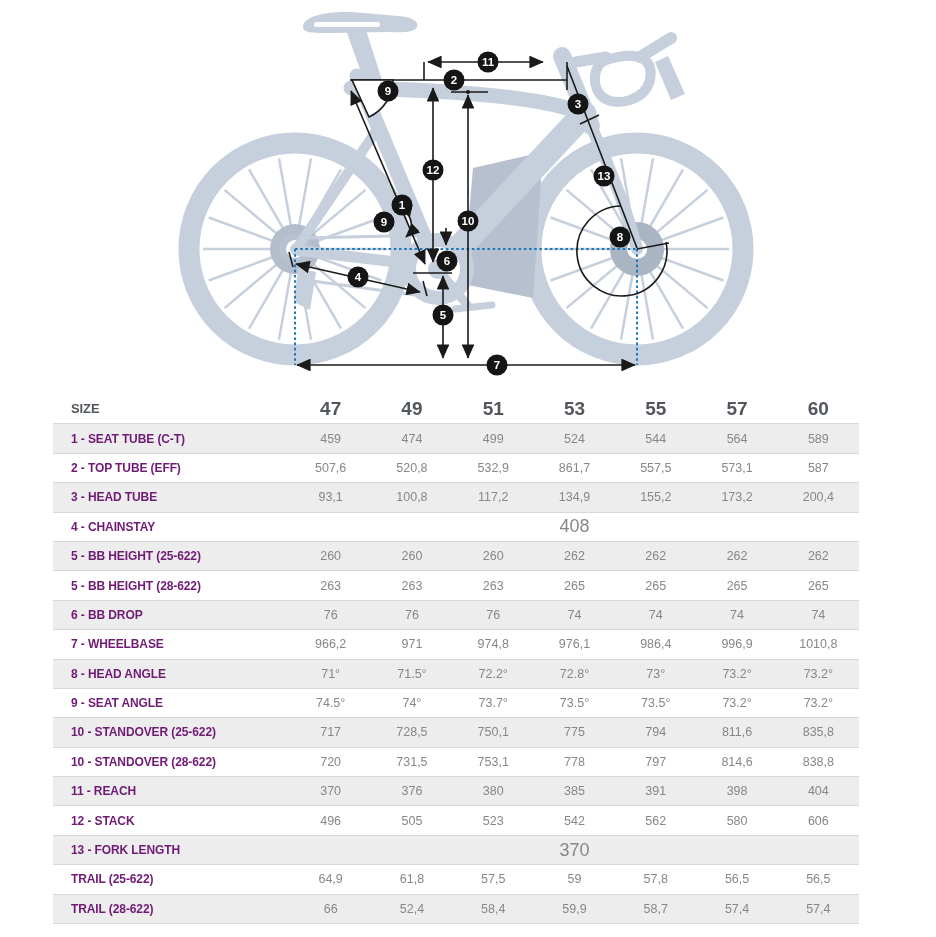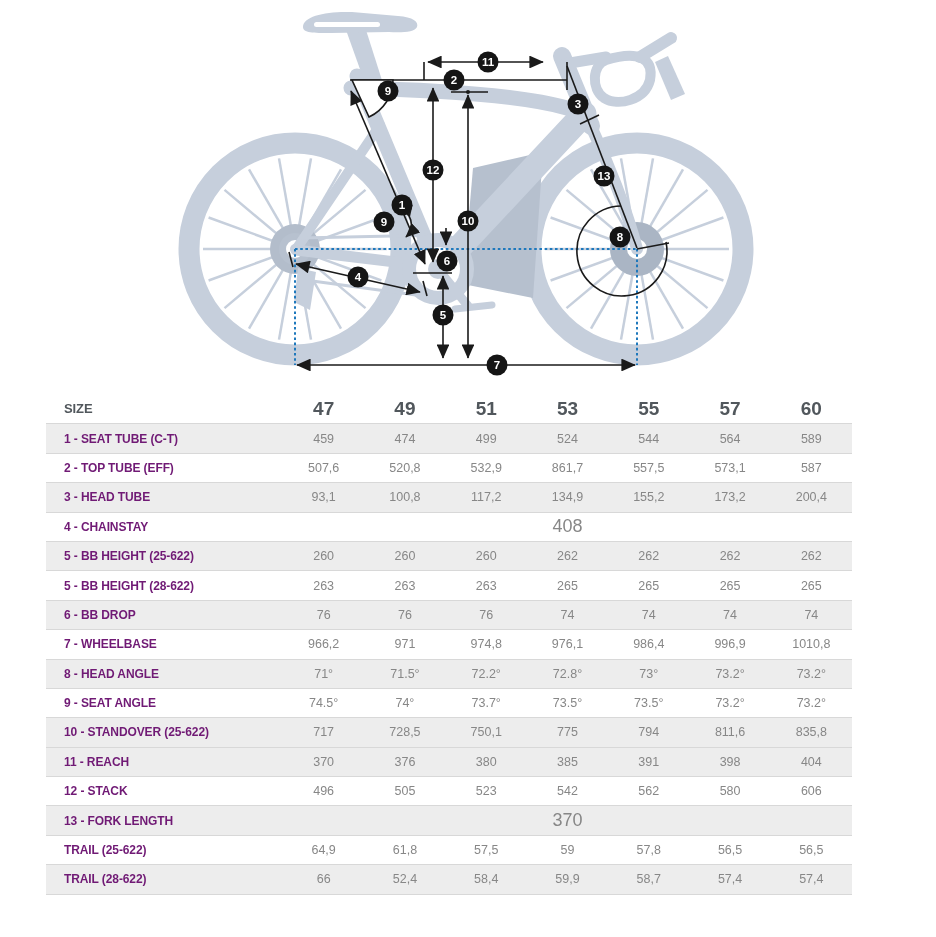--- a/index.html
+++ b/index.html
@@ -1,21 +1,21 @@
 <!DOCTYPE html>
 <html><head>
 <meta charset="utf-8">
 <style>
   html,body{margin:0;padding:0;background:#fff}
   .canvas{position:relative;width:936px;height:937px;background:#fff;overflow:hidden;
           font-family:"Liberation Sans",sans-serif}
   svg.diagram{position:absolute;left:0;top:0;display:block}
   .mnum{font-family:"Liberation Sans",sans-serif;font-size:11.5px;font-weight:700;fill:#fff}
 
-  .geo-table{position:absolute;left:46px;top:394px;width:806px;border-bottom:1px solid #d8d8d8}
+  .geo-table{position:absolute;left:53px;top:394px;width:806px;border-bottom:1px solid #d8d8d8}
   .row{display:grid;grid-template-columns:237px repeat(7,1fr);align-items:center;
        height:29.4px;box-sizing:border-box}
   .row + .row{border-top:1px solid #d8d8d8}
   .row.stripe{background:#ededed}
   .label{padding-left:18px;font-weight:700;font-size:12px;color:#701a75;letter-spacing:-.1px;white-space:nowrap}
   .val{text-align:center;font-size:12.5px;color:#878787}
   .merged{grid-column:2 / -1;text-align:center;font-size:18px;color:#878787}
   .hdr .label{font-size:13px;color:#51575c}
   .hdr .val{font-weight:700;font-size:19px;color:#51575c}
 </style>
@@ -310,20 +310,30 @@
     <div class="row stripe">
       <div class="label">10 - STANDOVER (25-622)</div>
       <div class="val">717</div>
       <div class="val">728,5</div>
       <div class="val">750,1</div>
       <div class="val">775</div>
       <div class="val">794</div>
       <div class="val">811,6</div>
       <div class="val">835,8</div>
     </div>
+    <div class="row">
+      <div class="label">10 - STANDOVER (28-622)</div>
+      <div class="val">720</div>
+      <div class="val">731,5</div>
+      <div class="val">753,1</div>
+      <div class="val">778</div>
+      <div class="val">797</div>
+      <div class="val">814,6</div>
+      <div class="val">838,8</div>
+    </div>
     <div class="row stripe">
       <div class="label">11 - REACH</div>
       <div class="val">370</div>
       <div class="val">376</div>
       <div class="val">380</div>
       <div class="val">385</div>
       <div class="val">391</div>
       <div class="val">398</div>
       <div class="val">404</div>
     </div>

